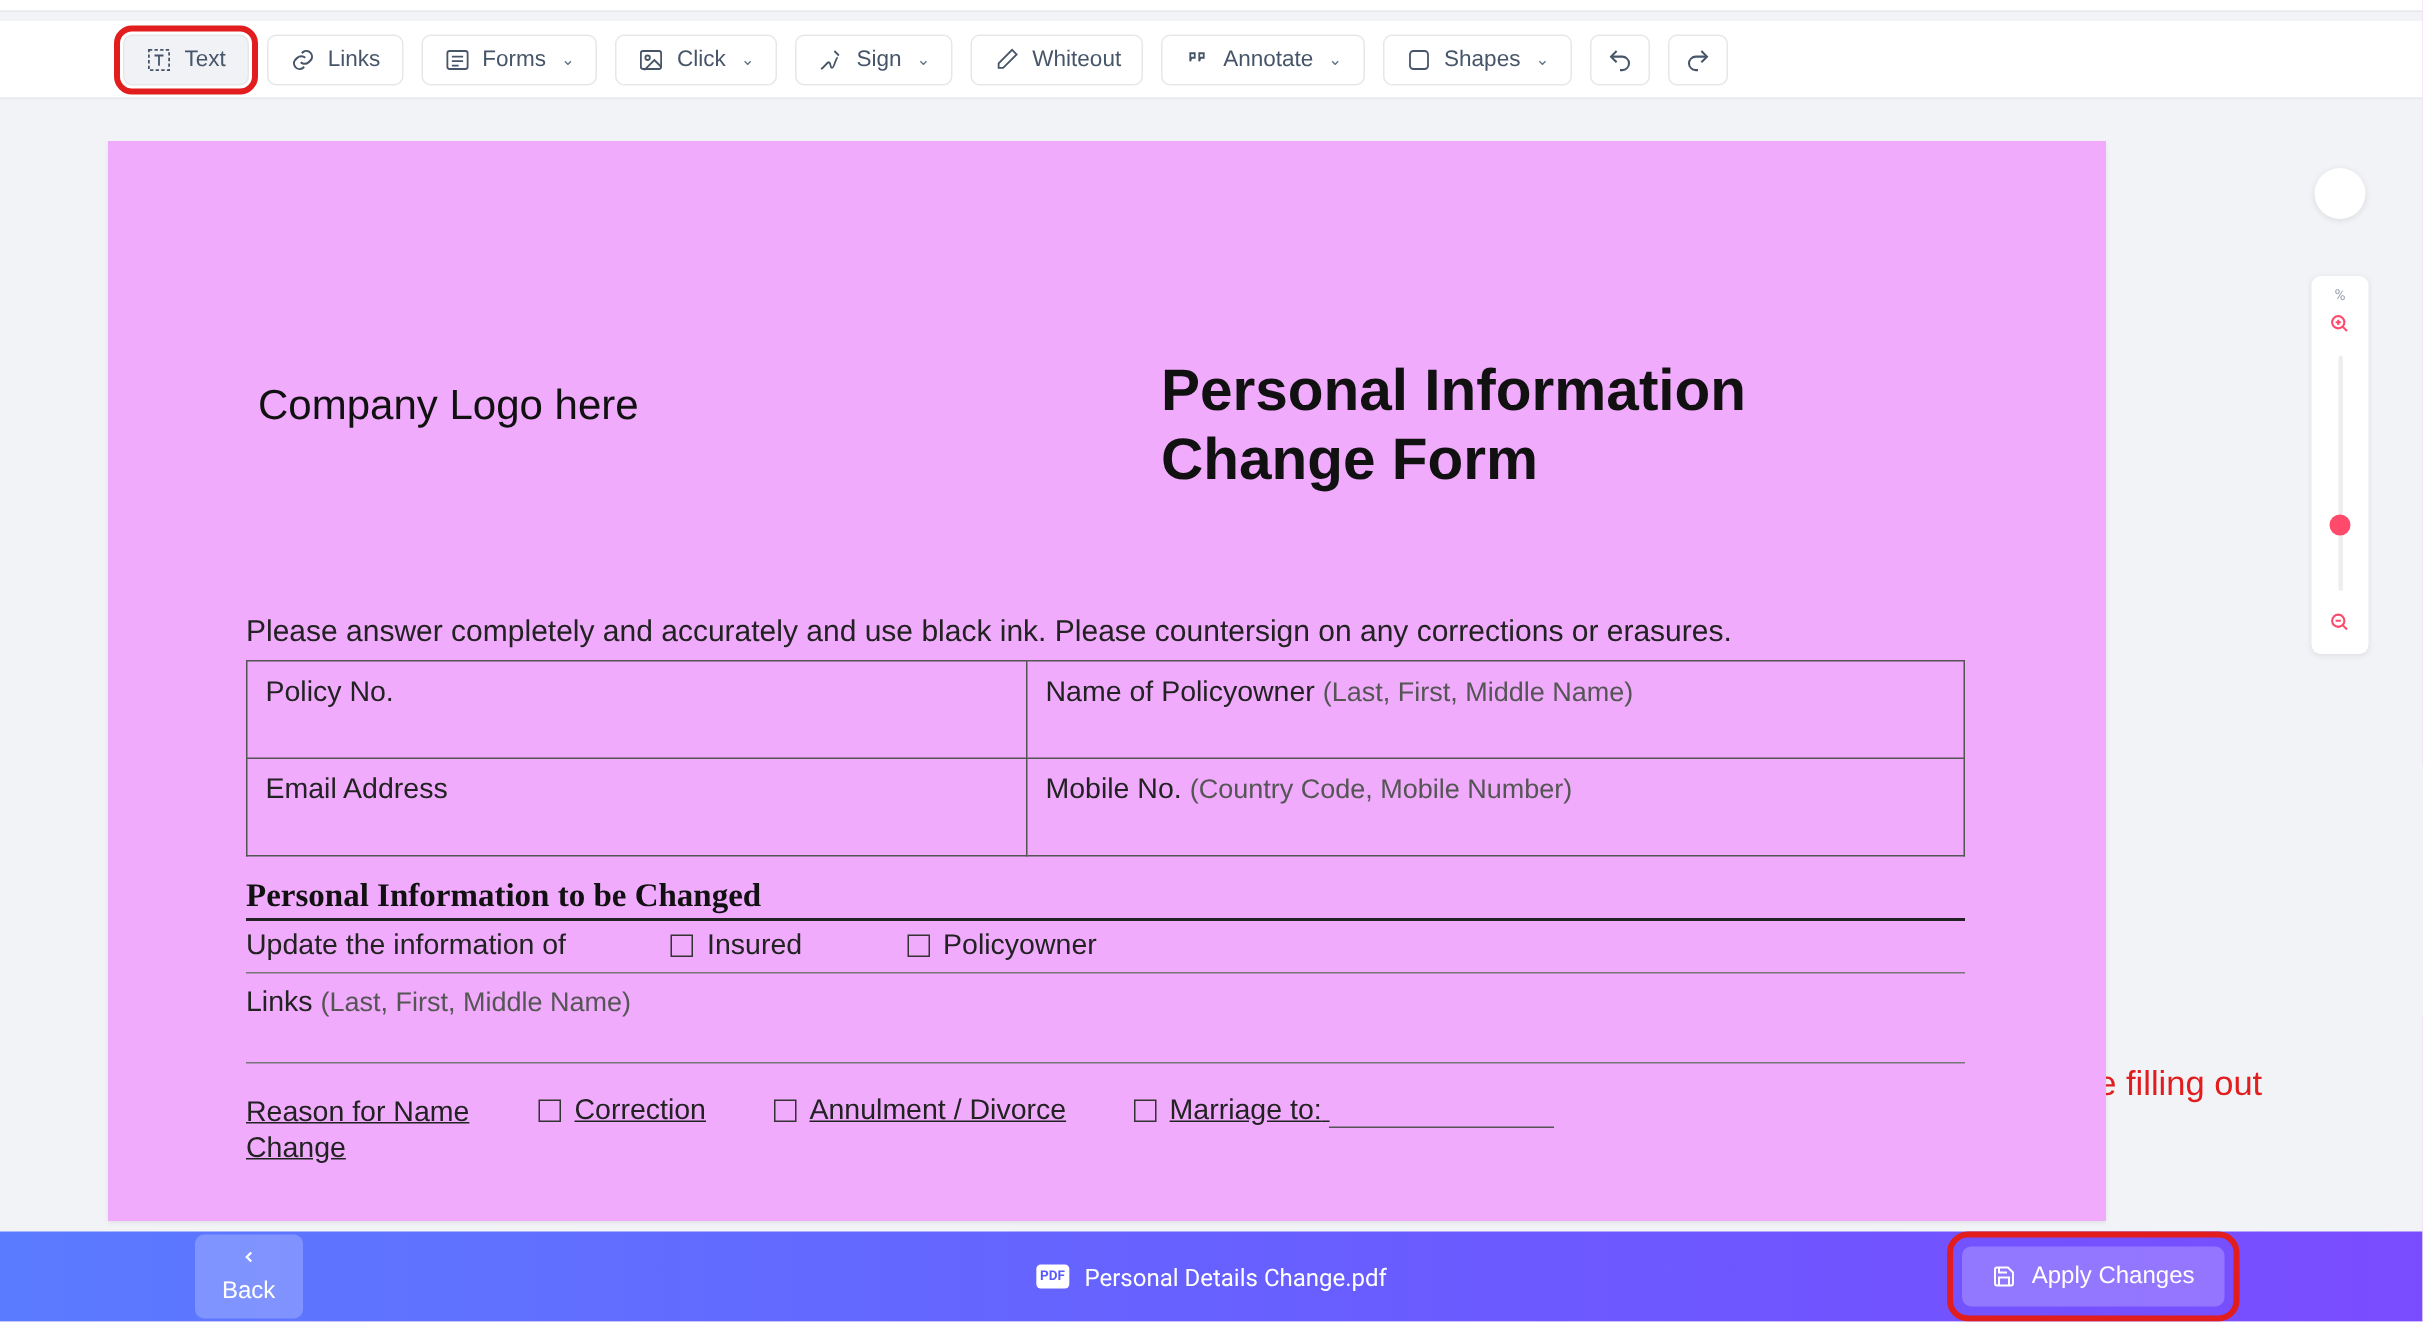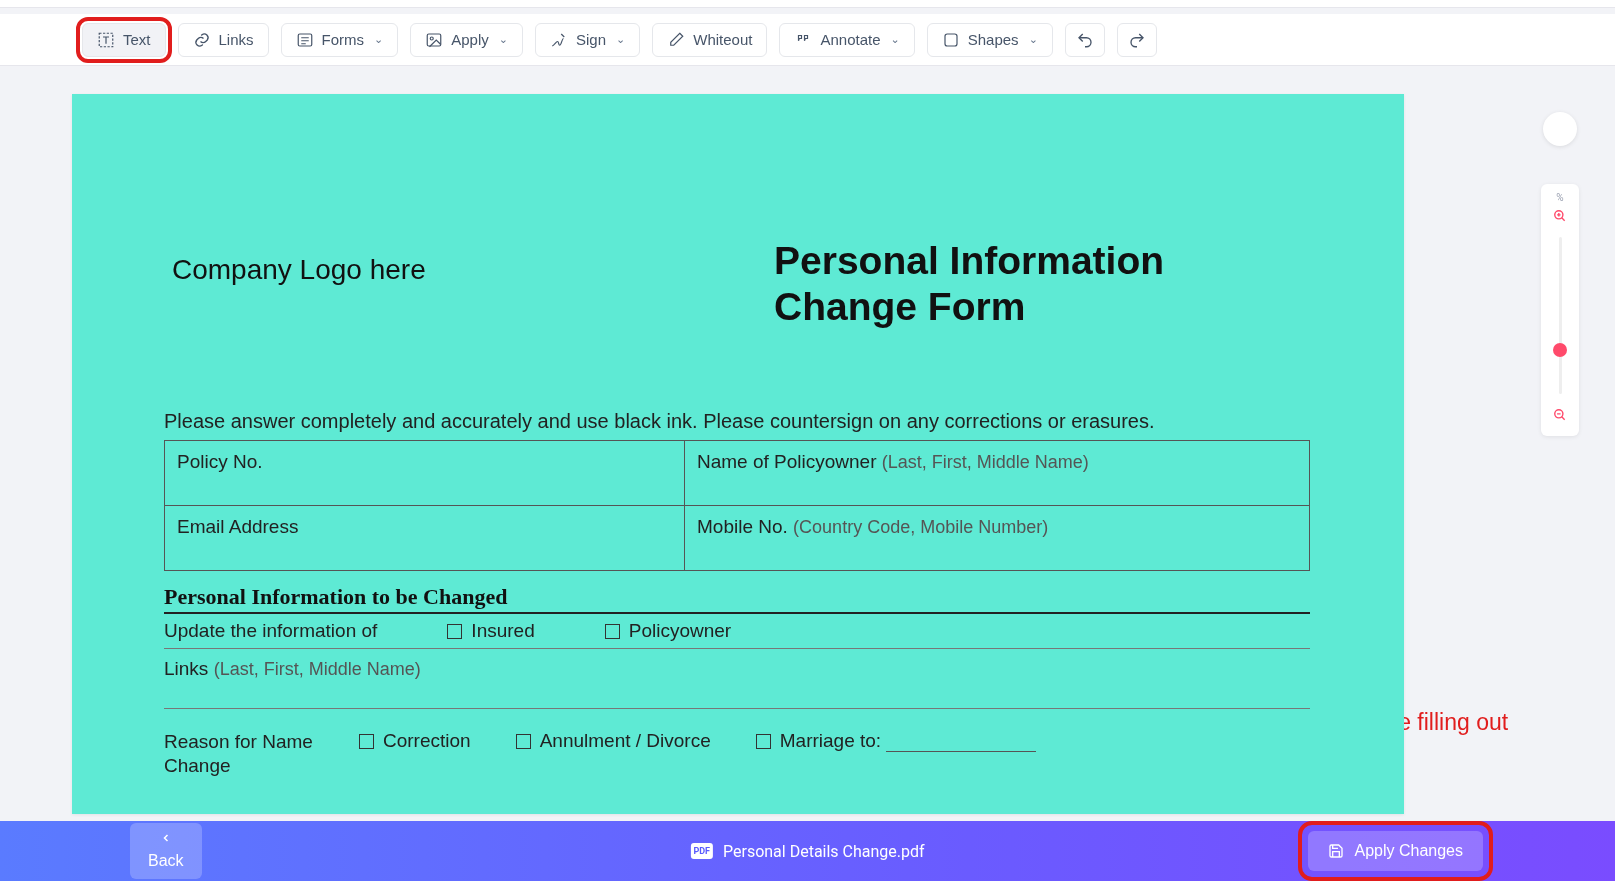--- a/index.html
+++ b/index.html
@@ -32,38 +32,38 @@
   .highlight-red { outline:4px solid #e11d1d; outline-offset:2px; }
 
   
   .annot { position:absolute; color:#e11d1d; font-size:23px; line-height:1.25; font-family:"Segoe UI",Arial,sans-serif;}
   .annot1 { top:96px; left:140px; }
   .annot2 { top:708px; left:1200px; text-align:left;}
 
   
   .page {
     position:absolute; top:94px; left:72px; width:1332px; height:720px;
-    background:#5eead4; box-shadow:0 1px 3px rgba(0,0,0,0.07);
+    background:#f0abfc; box-shadow:0 1px 3px rgba(0,0,0,0.07);
     overflow:hidden;
   }
   .logo-text { position:absolute; top:160px; left:100px; font-size:28px; color:#111; font-family:"Segoe UI",Arial,sans-serif;}
   .form-title { position:absolute; top:144px; right:100px; width:530px; font-size:39px; font-weight:700; color:#111; line-height:1.18; font-family:Arial,Helvetica,sans-serif;}
   .instr { position:absolute; top:316px; left:92px; right:94px; font-size:20px; color:#222; font-family:Arial,sans-serif;}
 
   .tbl1 { position:absolute; top:346px; left:92px; width:1146px; border-collapse:collapse; }
   .tbl1 td { border:1px solid #555; padding:10px 12px 32px 12px; font-size:19px; color:#222; vertical-align:top; font-family:Arial,sans-serif;}
   .sub { color:#555; font-size:18px;}
 
   .sect-title { position:absolute; top:490px; left:92px; font-size:22px; font-weight:600; color:#111; font-family:Liberation Serif, serif;}
   .hr1 { position:absolute; top:518px; left:92px; width:1146px; height:2px; background:#222;}
   .row-up { position:absolute; top:526px; left:92px; width:1146px; display:flex; gap:70px; font-size:19px; color:#222; font-family:Arial,sans-serif; padding-bottom:6px;text-align:right;}
   .hr2 { position:absolute; top:554px; left:92px; width:1146px; height:1px; background:#777;}
   .row-name { position:absolute; top:564px; left:92px; width:1146px; font-size:19px; color:#222; font-family:Arial,sans-serif;}
   .hr3 { position:absolute; top:614px; left:92px; width:1146px; height:1px; background:#777;}
-  .row-reason { position:absolute; top:636px; left:92px; width:1146px; display:flex; gap:45px; font-size:19px; color:#222; font-family:Arial,sans-serif; align-items:flex-start;}
+  .row-reason { position:absolute; top:636px; left:92px; width:1146px; display:flex; gap:45px; font-size:19px; color:#222; font-family:Arial,sans-serif; align-items:flex-start;text-decoration:underline;}
   .reason-label { width:150px; line-height:1.25;}
   .line { border-bottom:1px solid #555; width:150px; display:inline-block; height:18px; vertical-align:bottom;}
 
   .chk { display:inline-block; width:15px; height:15px; border:1.5px solid #333; margin-right:9px; vertical-align:-2px;}
 
   
   .zoom-panel {
     position:absolute; top:184px; right:36px; width:38px; height:252px;
     background:#fff; border-radius:6px; box-shadow:0 1px 4px rgba(0,0,0,0.08);
     display:flex; flex-direction:column; align-items:center; padding:8px 0;
@@ -127,21 +127,21 @@
   </button>
 
   <button class="tool-btn">
     <span class="tool-ico">
       <svg width="18" height="18" viewBox="0 0 24 24" fill="none" stroke="currentColor" stroke-width="1.6">
           <rect x="3" y="4" width="18" height="16" rx="2"></rect>
           <circle cx="9" cy="10" r="2"></circle>
           <path d="M21 18l-6-6-9 9"></path>
         </svg>
     </span>
-    <span>Apply</span>
+    <span>Click</span>
     <span class="chev">⌄</span>
   </button>
 
   <button class="tool-btn">
     <span class="tool-ico">
       <svg width="18" height="18" viewBox="0 0 24 24" fill="none" stroke="currentColor" stroke-width="1.6">
           <path d="M3 20c3-1 5-6 7-6s1 5 3 5 3-9 5-9"></path>
           <path d="M15 4l4 4"></path>
         </svg>
     </span>

